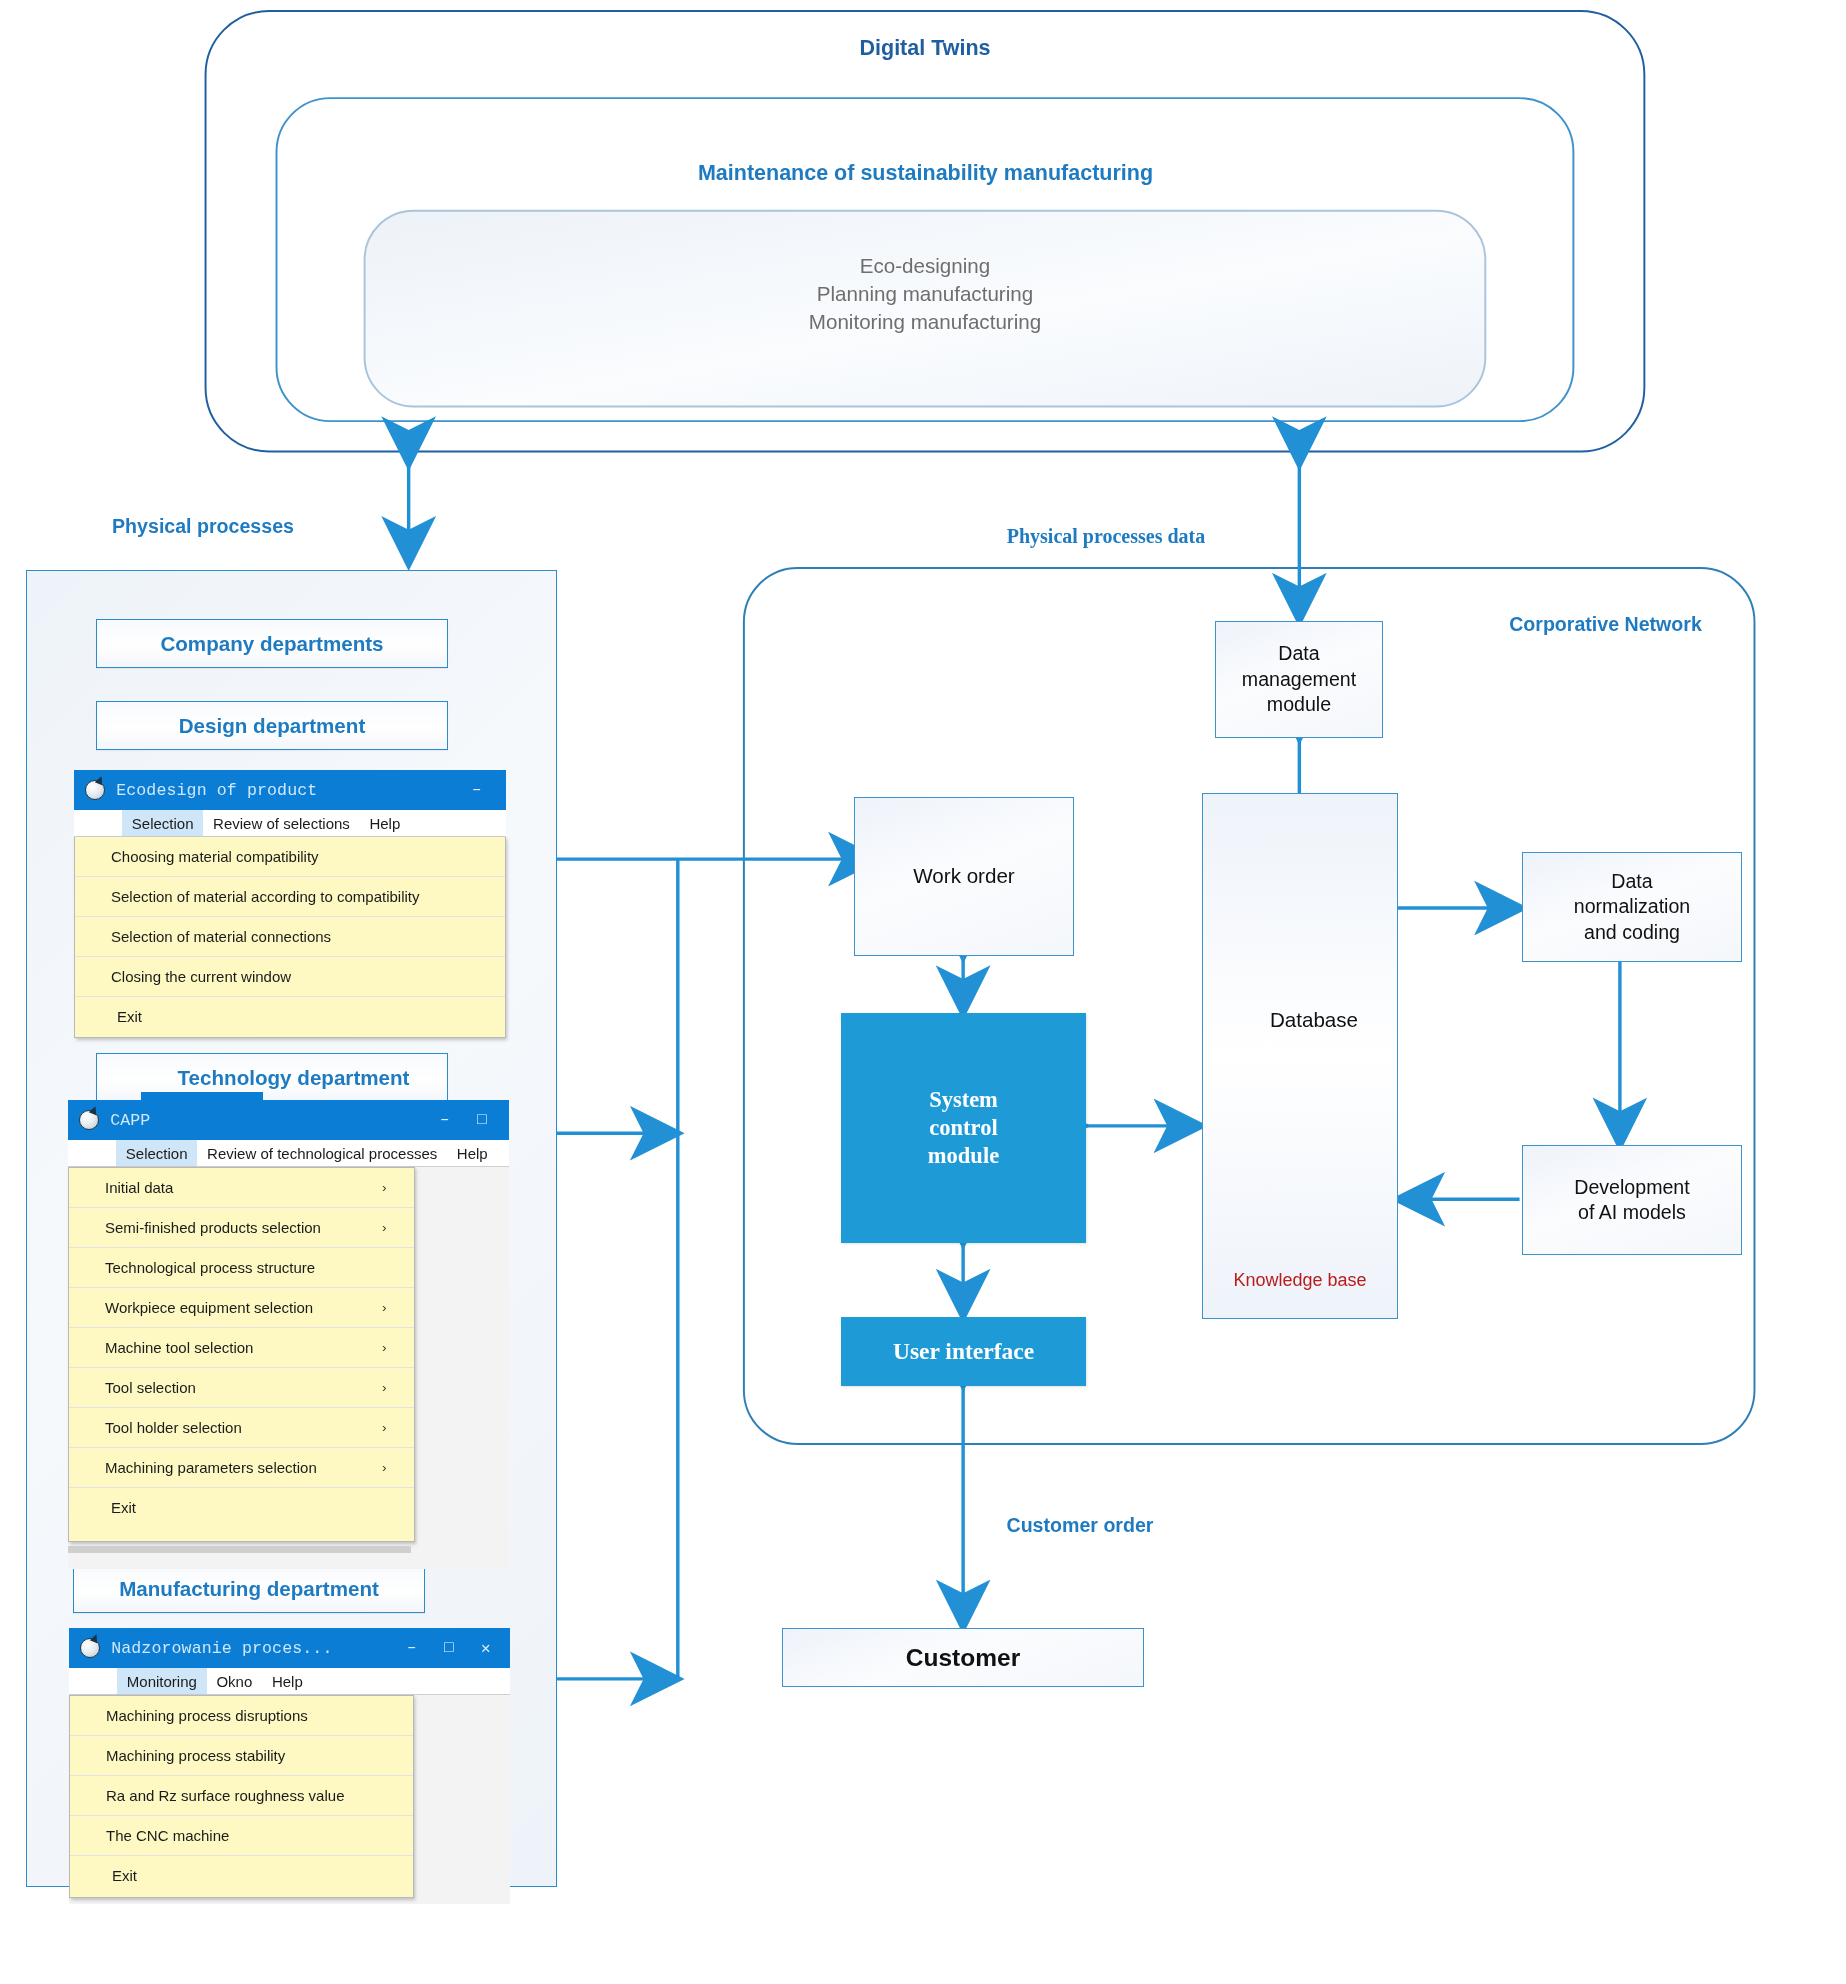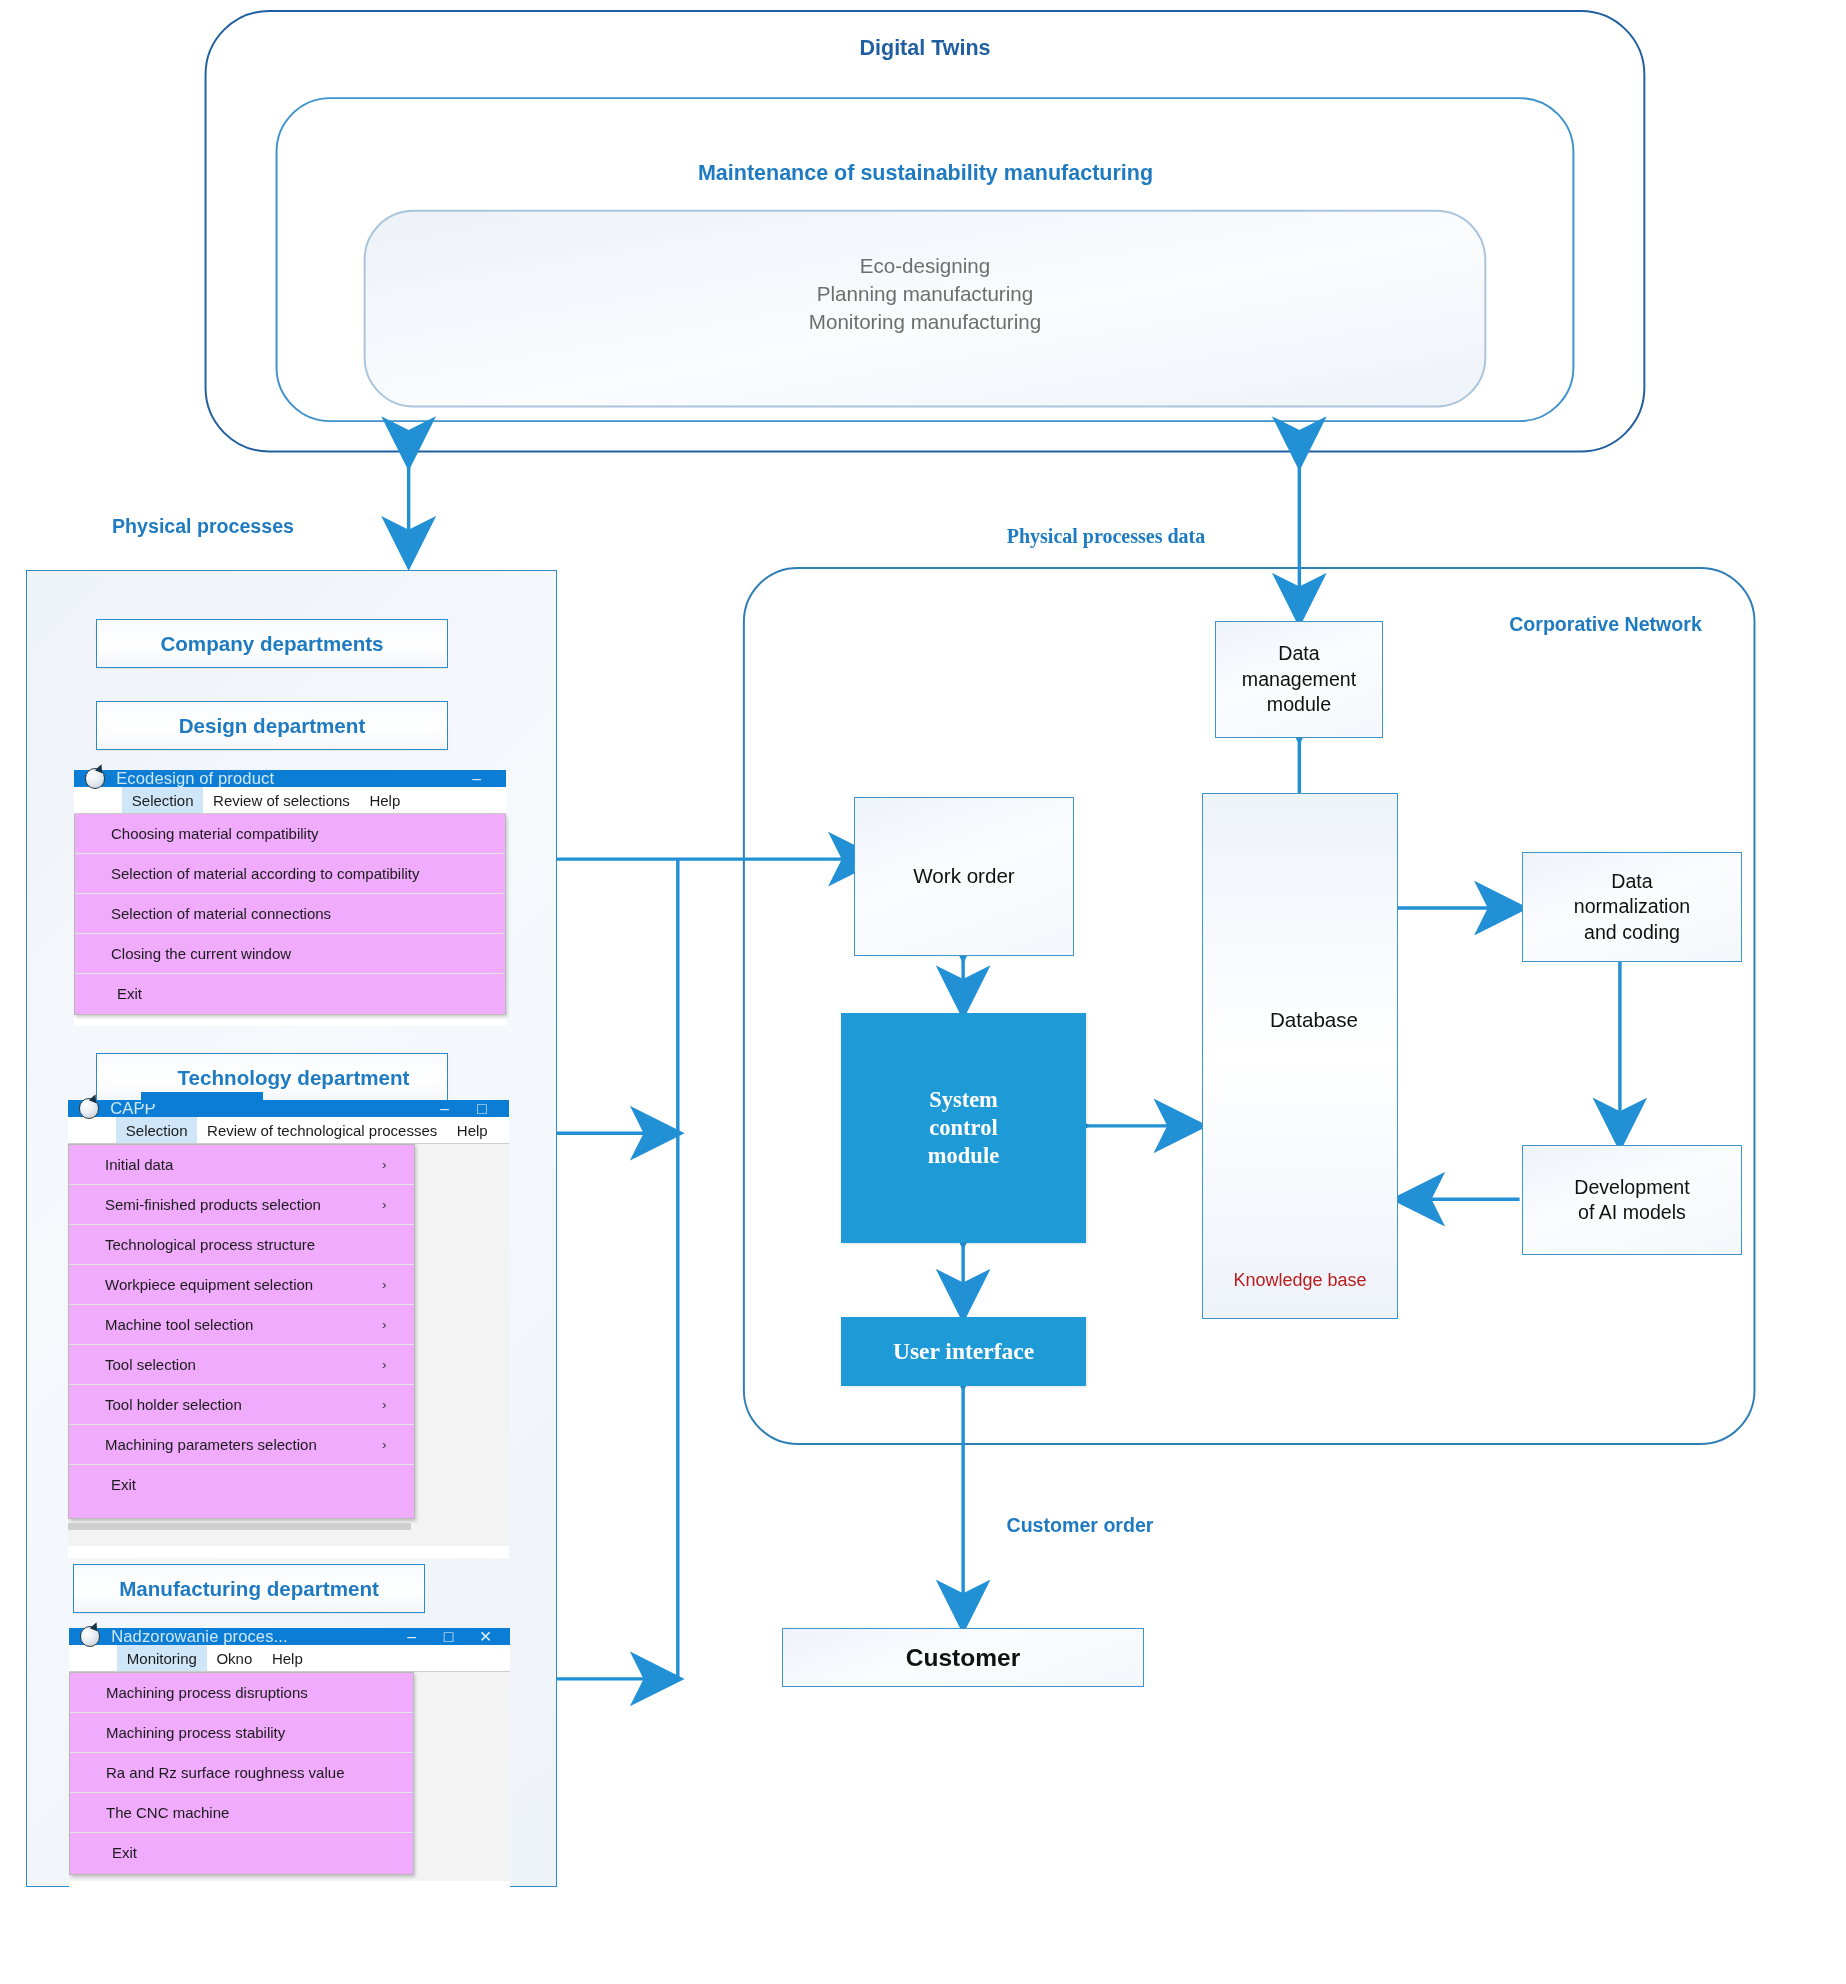--- a/index.html
+++ b/index.html
@@ -56,22 +56,22 @@
     background:linear-gradient(135deg,#eef3f9 0%,#f6f9fc 40%,#eef3f9 100%);
   }
   .storepanel{
     border:1px solid #3E93CC;
     background:linear-gradient(180deg,#eef3fa 0%,#ffffff 50%,#eef3fa 100%);
   }
 
   
   .win{position:absolute;box-sizing:border-box;background:#ffffff;}
   .win .titlebar{
-    background:#0B7DD4;height:17px;display:flex;align-items:center;
-    padding:0 0 0 10.8px;color:#d8ecfb;
+    background:#0B7DD4;height:40px;display:flex;align-items:center;
+    padding:0 0 0 10.8px;color:#d8ecfb;font-family:Liberation Mono, monospace;
   }
   .win .titlebar .wtitle{
     font-size:16.6px;color:#cfe8fb;margin-left:10.8px;letter-spacing:0.1px;
     white-space:nowrap;overflow:hidden;
   }
   .win .titlebar .spacer{flex:1;}
   .win .titlebar .wbtn{
     width:37px;display:flex;align-items:center;justify-content:center;
     color:#dff0fc;font-size:15.7px;height:29px;
   }
@@ -85,21 +85,21 @@
     border-left:4.4px solid transparent;border-right:4.4px solid transparent;
     border-bottom:8.8px solid #173447;transform:rotate(22deg);
   }
   .menubar{
     display:flex;align-items:center;background:#ffffff;height:26.4px;
     border-bottom:1px solid #cfcfcf;font-size:15px;color:#1b1b1b;padding-left:48px;
   }
   .menubar .mi{padding:0 9.8px;height:26.4px;display:flex;align-items:center;white-space:nowrap;}
   .menubar .mi.active{background:#cfe6f8;}
   .dropdown{
-    background:#f0abfc;border:1px solid #b9b9b9;
+    background:#fef9c3;border:1px solid #b9b9b9;
     box-shadow:1.5px 2px 3.4px rgba(0,0,0,.22);
   }
   .dropdown .di{
     height:39px;display:flex;align-items:center;
     font-size:15px;color:#1b1b1b;padding-left:36px;padding-right:14.7px;
     border-bottom:1px solid #e2e2e2;position:relative;white-space:nowrap;
   }
   .dropdown .di:last-child{border-bottom:none;}
   .dropdown .di .chev{
     position:absolute;right:27.4px;font-size:13.7px;color:#3a3a3a;

